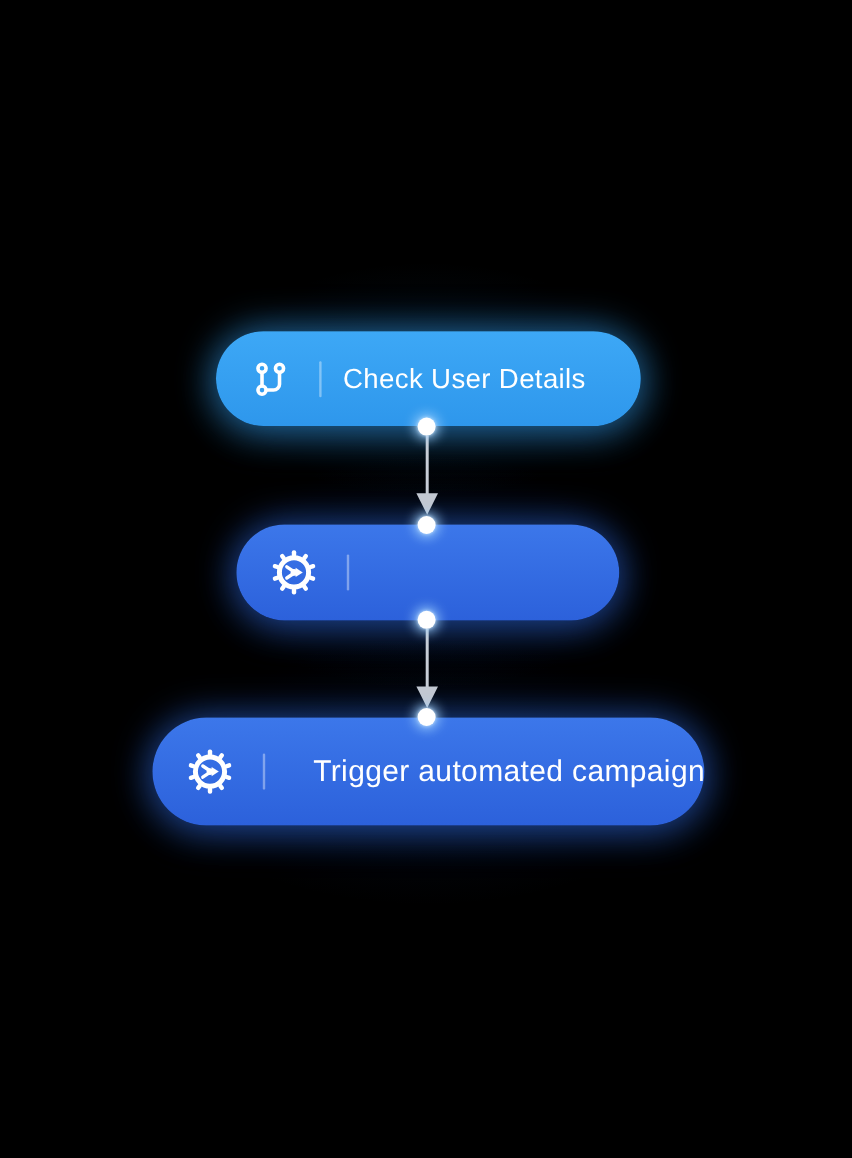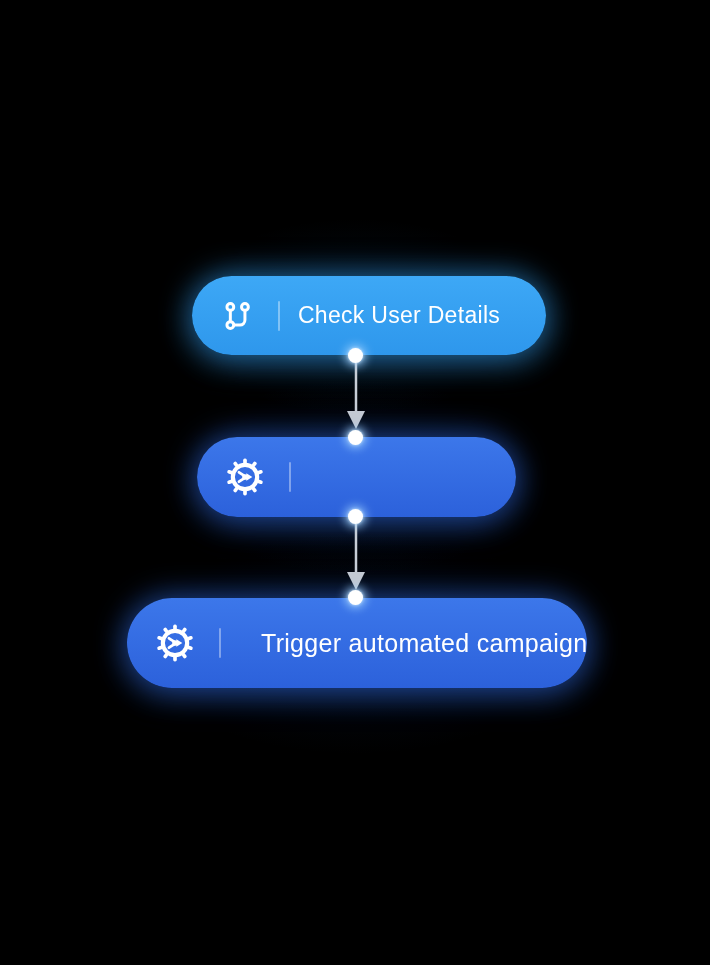--- a/index.html
+++ b/index.html
@@ -27,21 +27,21 @@
   .node {
     position: absolute;
     display: flex;
     align-items: center;
     padding: 0 28px;
     box-sizing: border-box;
     border-radius: 48px;
     cursor: pointer;
   }
   .node-1 {
-    left: 192px; top: 276px; width: 354px; height: 79px;
+    left: 180px; top: 276px; width: 354px; height: 79px;
     background: linear-gradient(180deg, #3DA8F6 0%, #2E97EC 100%);
     box-shadow: 0 0 30px 3px rgba(52,160,242,0.50), 0 8px 34px rgba(52,160,242,0.30);
   }
   .node-2 {
     left: 197px; top: 437px; width: 319px; height: 80px;
     background: linear-gradient(180deg, #3C77EA 0%, #2C61DB 100%);
     box-shadow: 0 0 30px 3px rgba(47,107,226,0.50), 0 8px 34px rgba(47,107,226,0.30);
   }
   .node-3 {
     left: 127px; top: 598px; width: 460px; height: 90px;

